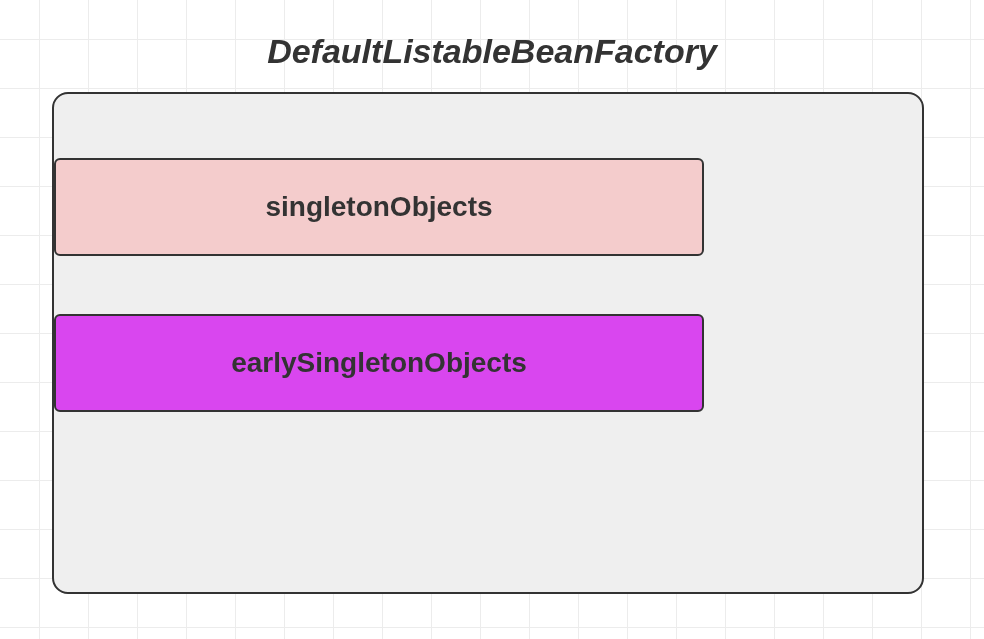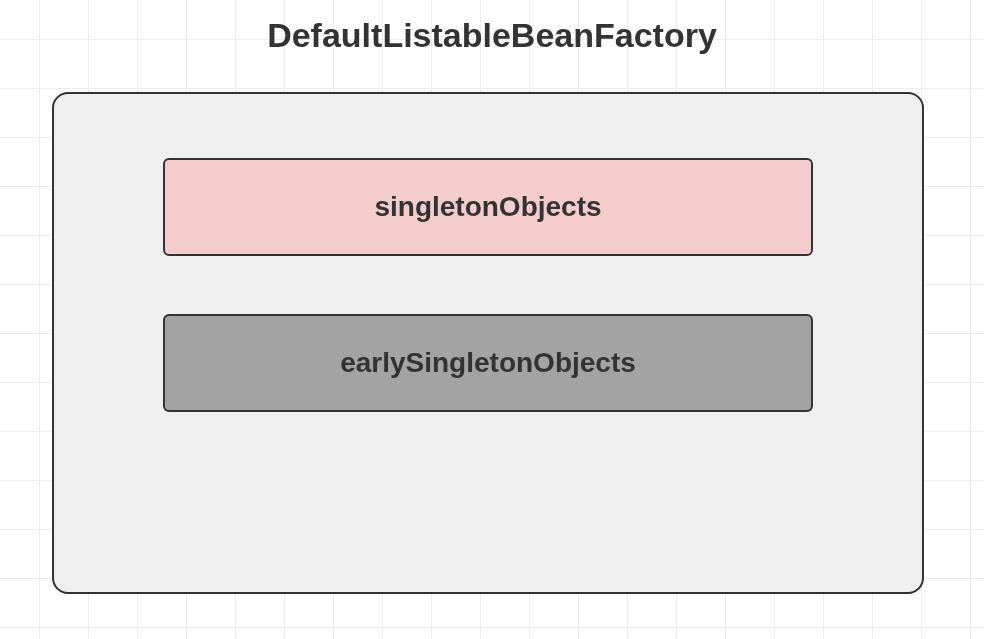--- a/index.html
+++ b/index.html
@@ -16,41 +16,41 @@
       background-image:
         linear-gradient(#ececec 1px, transparent 1px),
         linear-gradient(90deg, #ececec 1px, transparent 1px);
       background-size: 49px 49px;
       background-position: -10px -10px;
       position: relative;
     }
 
     .title {
       position: absolute;
-      top: 16px;
+      top: 32px;
       left: 0;
       right: 0;
       text-align: center;
       font-size: 34px;
       font-weight: 700;
       color: #333333;
+      font-style: italic;
     }
 
     .container {
       position: absolute;
       left: 52px;
       top: 92px;
       width: 872px;
       height: 502px;
       background-color: #efefef;
       border: 2px solid #333333;
       border-radius: 16px;
       display: flex;
       flex-direction: column;
-      align-items: center;
       padding-top: 64px;
     }
 
     .box {
       width: 650px;
       height: 98px;
       border: 2px solid #333333;
       border-radius: 6px;
       display: flex;
       align-items: center;
@@ -64,21 +64,21 @@
       background-color: #f4cccc;
       margin-bottom: 58px;
     }
 
     .box-singleton-factories {
       background-color: #d9ead3;
       margin-bottom: 40px;
     }
 
     .box-early-singleton-objects {
-      background-color: #a3a3a3;
+      background-color: #d946ef;
     }
   </style>
 </head>
 <body>
 
 <div class="title">DefaultListableBeanFactory</div>
 
 <div class="container">
 
   <div class="box box-singleton-objects">

